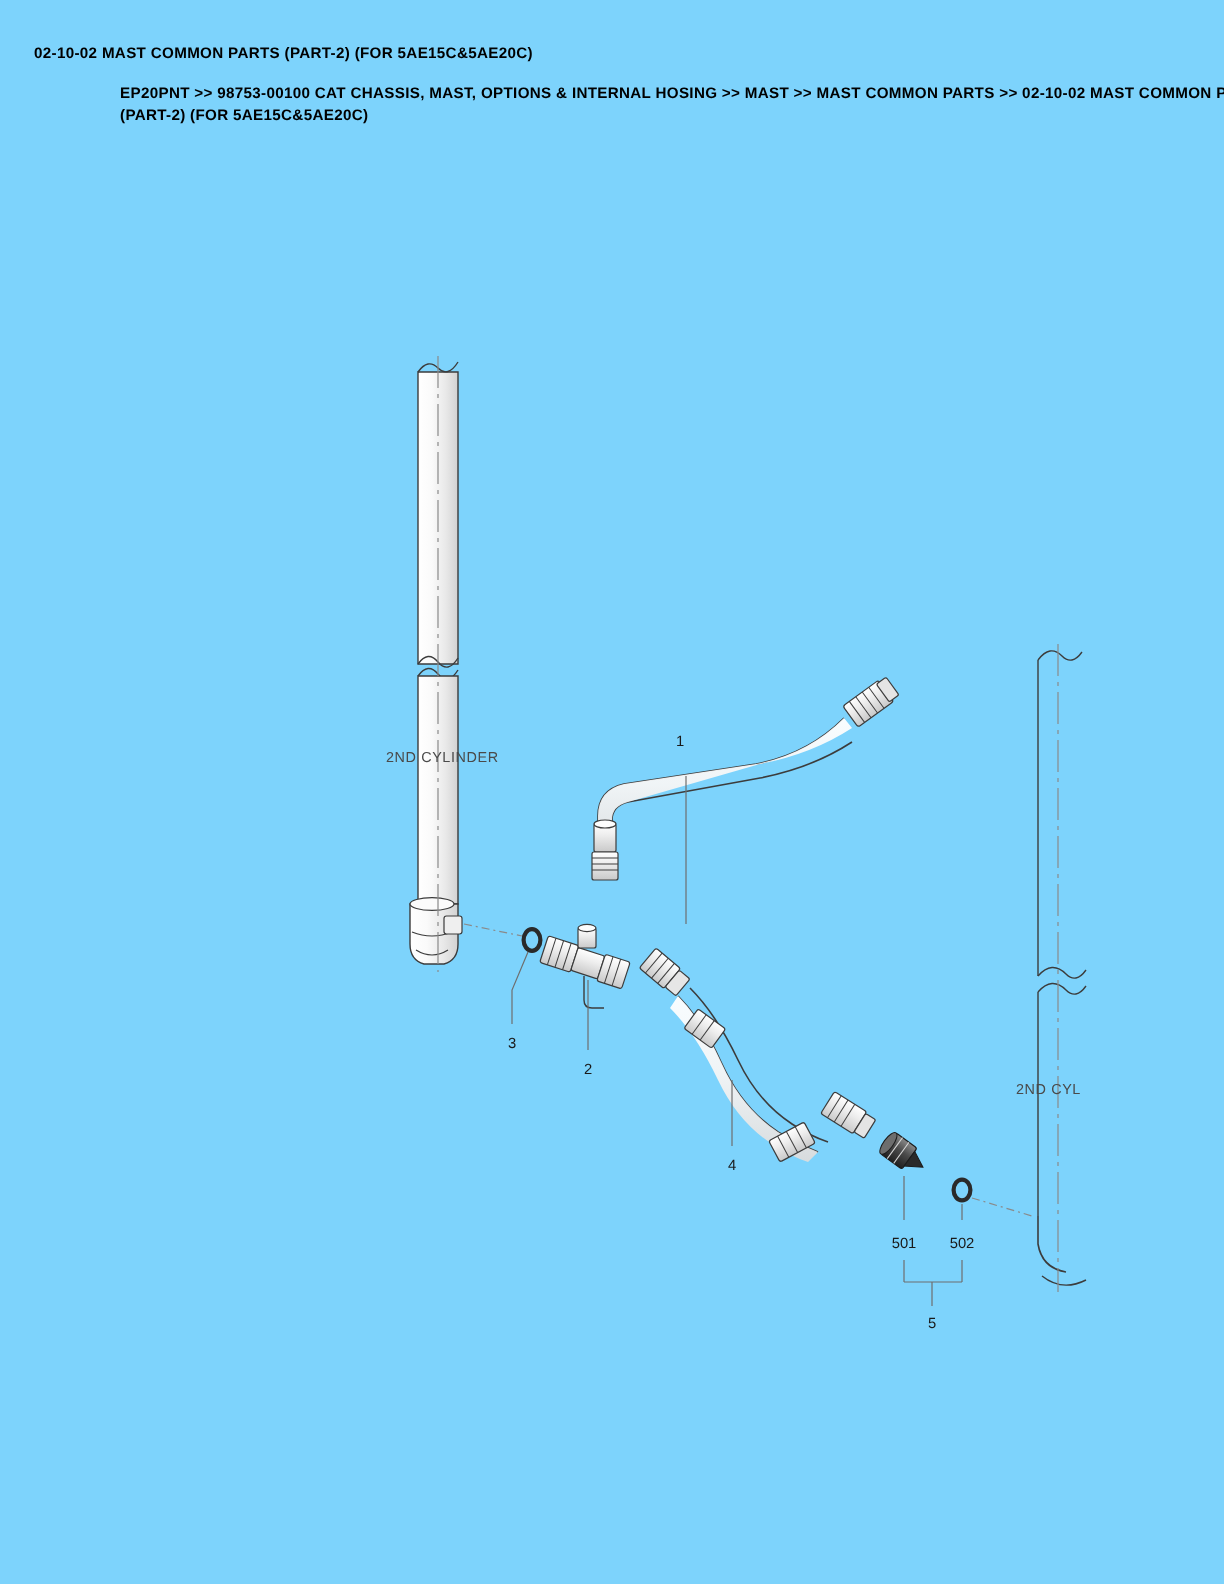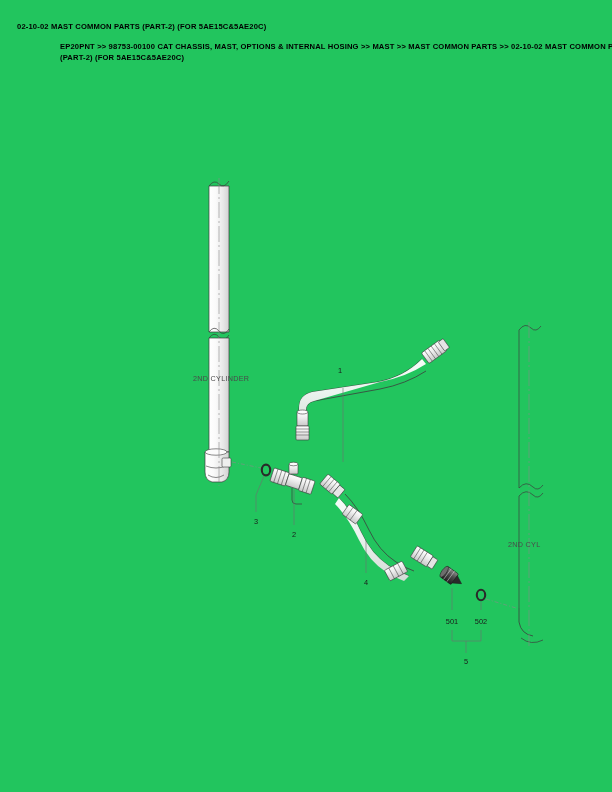--- a/index.html
+++ b/index.html
@@ -14,21 +14,21 @@
     position: relative;
     font-family: "Liberation Sans", sans-serif;
     color: #000000;
     overflow: hidden;
   }
   #page {
     position: absolute;
     left: 0; top: 0;
     width: 612px;
     height: 792px;
-    background: #22c55e;
+    background: #7dd3fc;
   }
   .hdr {
     position: absolute;
     left: 17px;
     font-weight: bold;
     font-size: 7.6px;
     letter-spacing: 0.16px;
     line-height: 10.5px;
     color: #000;
     white-space: nowrap;

